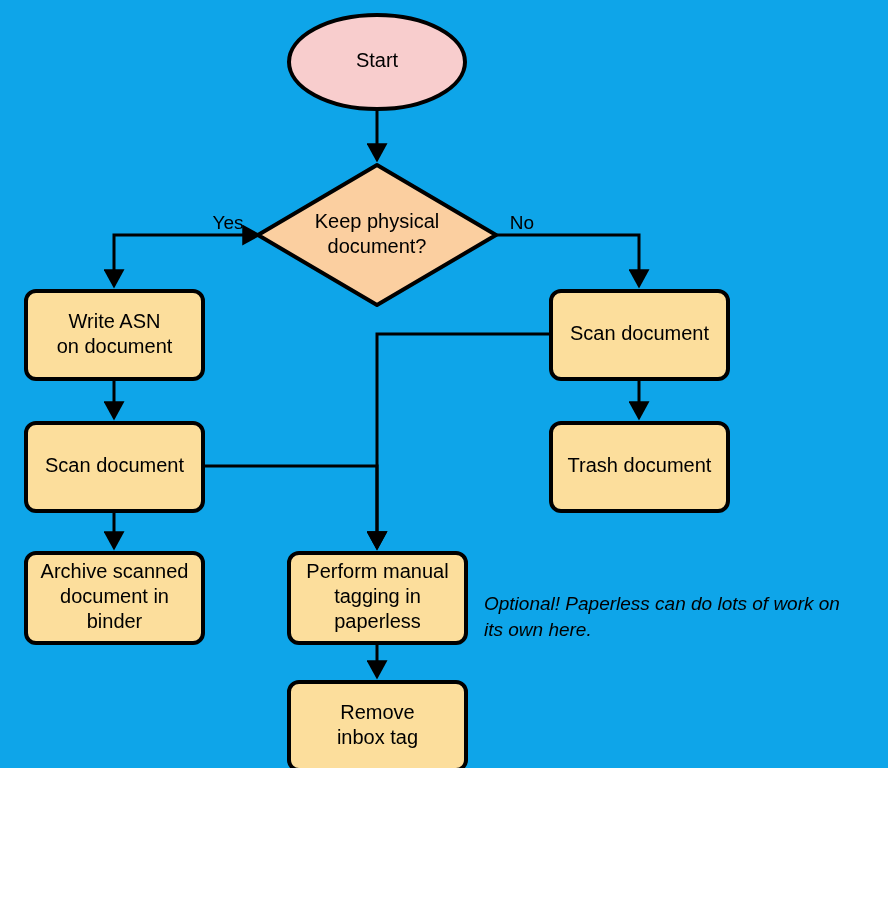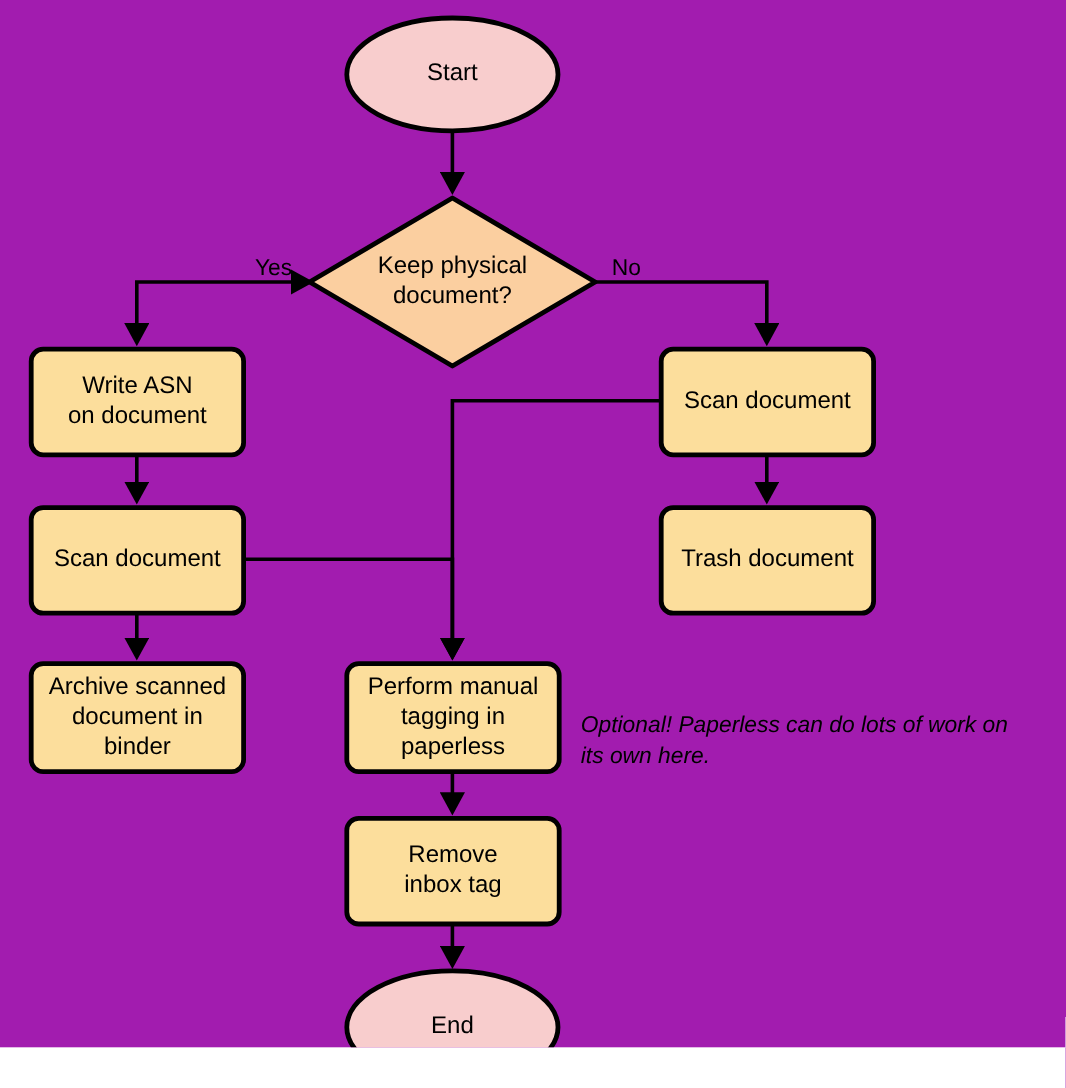--- a/index.html
+++ b/index.html
@@ -7,22 +7,22 @@
     margin: 0;
     padding: 0;
     background: #ffffff;
   }
   body {
     font-family: "Liberation Sans", sans-serif;
   }
   #flow-root {
     position: relative;
     width: 888px;
-    height: 873px;
-    background: #a21caf;
+    height: 768px;
+    background: #0ea5e9;
     overflow: hidden;
   }
   #flow-svg {
     position: absolute;
     left: 0;
     top: 0;
     width: 888px;
     height: 907px;
   }
   .node-label {

